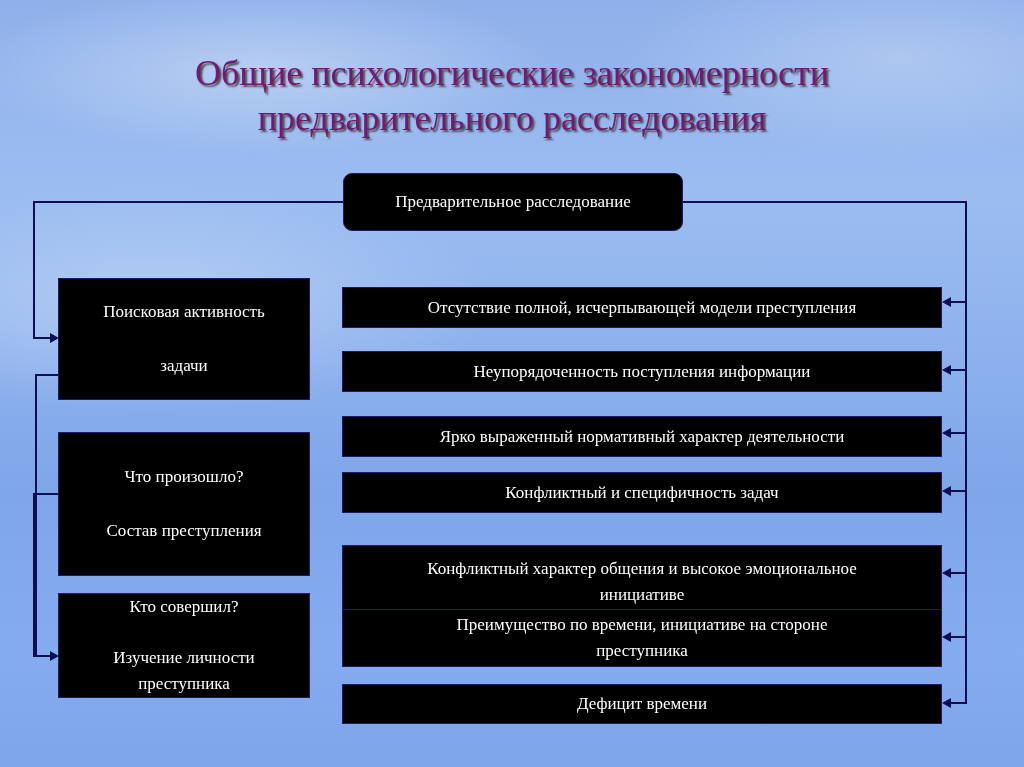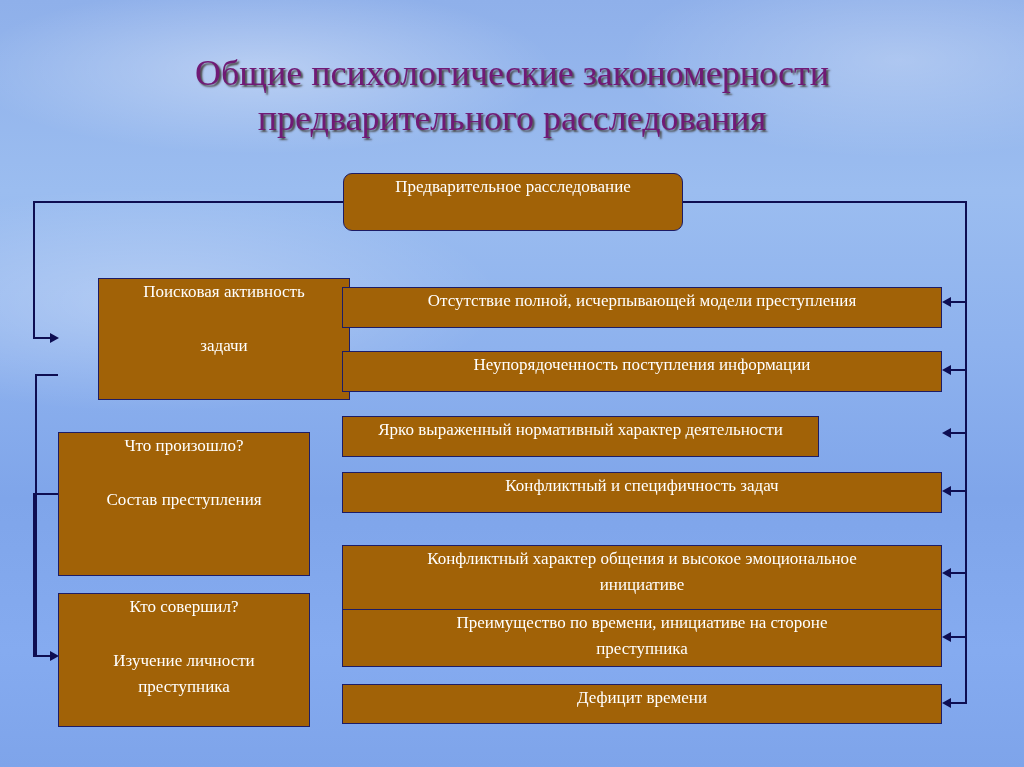--- a/index.html
+++ b/index.html
@@ -12,23 +12,23 @@
       radial-gradient(ellipse 400px 140px at 900px 60px, rgba(255,255,255,0.25), rgba(255,255,255,0) 70%),
       linear-gradient(180deg, #8fb0ea 0%, #9bbdf0 25%, #8eb2ee 45%, #7fa5ea 65%, #85abf0 85%, #7ea4ea 100%);
   }
   .title {
     position:absolute; left:0; width:1024px; text-align:center;
     color:#701a75; font-size:36px; line-height:42px;
     text-shadow: 2px 2px 2px #4a4a4a;
   }
   .box {
     position:absolute; box-sizing:border-box;
-    background:#a16207; border:1.5px solid #1c1c66;
+    background:#000000; border:1.5px solid #1c1c66;
     color:#ffffff; font-size:17px; line-height:26px;
-    display:flex; flex-direction:column; align-items:center; justify-content:flex-start;
+    display:flex; flex-direction:column; align-items:center; justify-content:center;
     text-align:center;
   }
   .box.rounded { border-radius:9px; }
   .box .gap { height:28px; }
   .line { position:absolute; background:#0e0e52; }
   .arrow-r { position:absolute; width:0; height:0;
     border-top:5px solid transparent; border-bottom:5px solid transparent; border-left:9px solid #0e0e52; }
   .arrow-l { position:absolute; width:0; height:0;
     border-top:5px solid transparent; border-bottom:5px solid transparent; border-right:9px solid #0e0e52; }
 </style>
@@ -65,46 +65,46 @@
 <div class="arrow-l" style="left:942px; top:568px;"></div>
 <div class="line" style="left:950px; top:636px; width:16px; height:2px;"></div>
 <div class="arrow-l" style="left:942px; top:632px;"></div>
 <div class="line" style="left:950px; top:702px; width:17px; height:2px;"></div>
 <div class="arrow-l" style="left:942px; top:698px;"></div>
 
 <div class="box rounded" style="left:343px; top:173px; width:340px; height:58px;">
   <span>Предварительное расследование</span>
 </div>
 
-<div class="box" style="left:58px; top:278px; width:252px; height:122px;margin-left:40px;">
+<div class="box" style="left:58px; top:278px; width:252px; height:122px;">
   <span>Поисковая активность</span>
   <span class="gap"></span>
   <span>задачи</span>
 </div>
 
 <div class="box" style="left:58px; top:432px; width:252px; height:144px;">
   <span>Что произошло?</span>
   <span class="gap"></span>
   <span>Состав преступления</span>
 </div>
 
-<div class="box" style="left:58px; top:593px; width:252px; height:134px;">
+<div class="box" style="left:58px; top:593px; width:252px; height:105px;">
   <span>Кто совершил?</span>
   <span class="gap"></span>
   <span>Изучение личности</span>
   <span>преступника</span>
 </div>
 
 <div class="box" style="left:342px; top:287px; width:600px; height:41px;">
   <span>Отсутствие полной, исчерпывающей модели преступления</span>
 </div>
 <div class="box" style="left:342px; top:351px; width:600px; height:41px;">
   <span>Неупорядоченность поступления информации</span>
 </div>
-<div class="box" style="left:342px; top:416px; width:477px; height:41px;">
+<div class="box" style="left:342px; top:416px; width:600px; height:41px;">
   <span>Ярко выраженный нормативный характер деятельности</span>
 </div>
 <div class="box" style="left:342px; top:472px; width:600px; height:41px;">
   <span>Конфликтный и специфичность задач</span>
 </div>
 <div class="box" style="left:342px; top:545px; width:600px; height:74px;">
   <span>Конфликтный характер общения и высокое эмоциональное</span>
   <span>инициативе</span>
 </div>
 <div class="box" style="left:342px; top:609px; width:600px; height:58px;">

